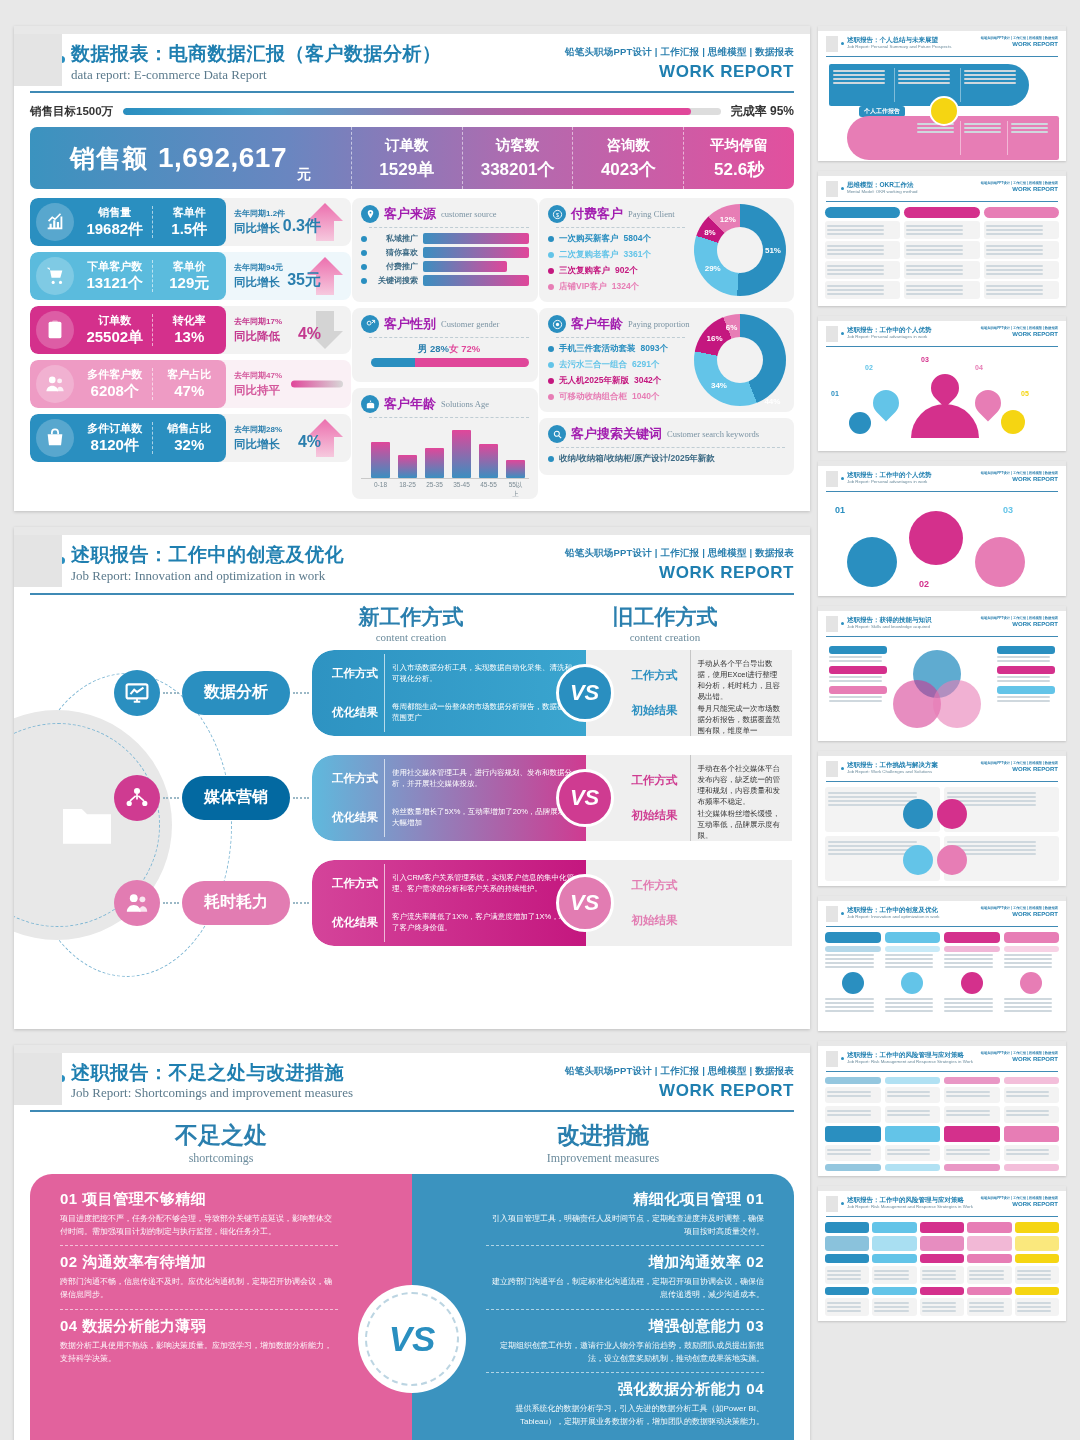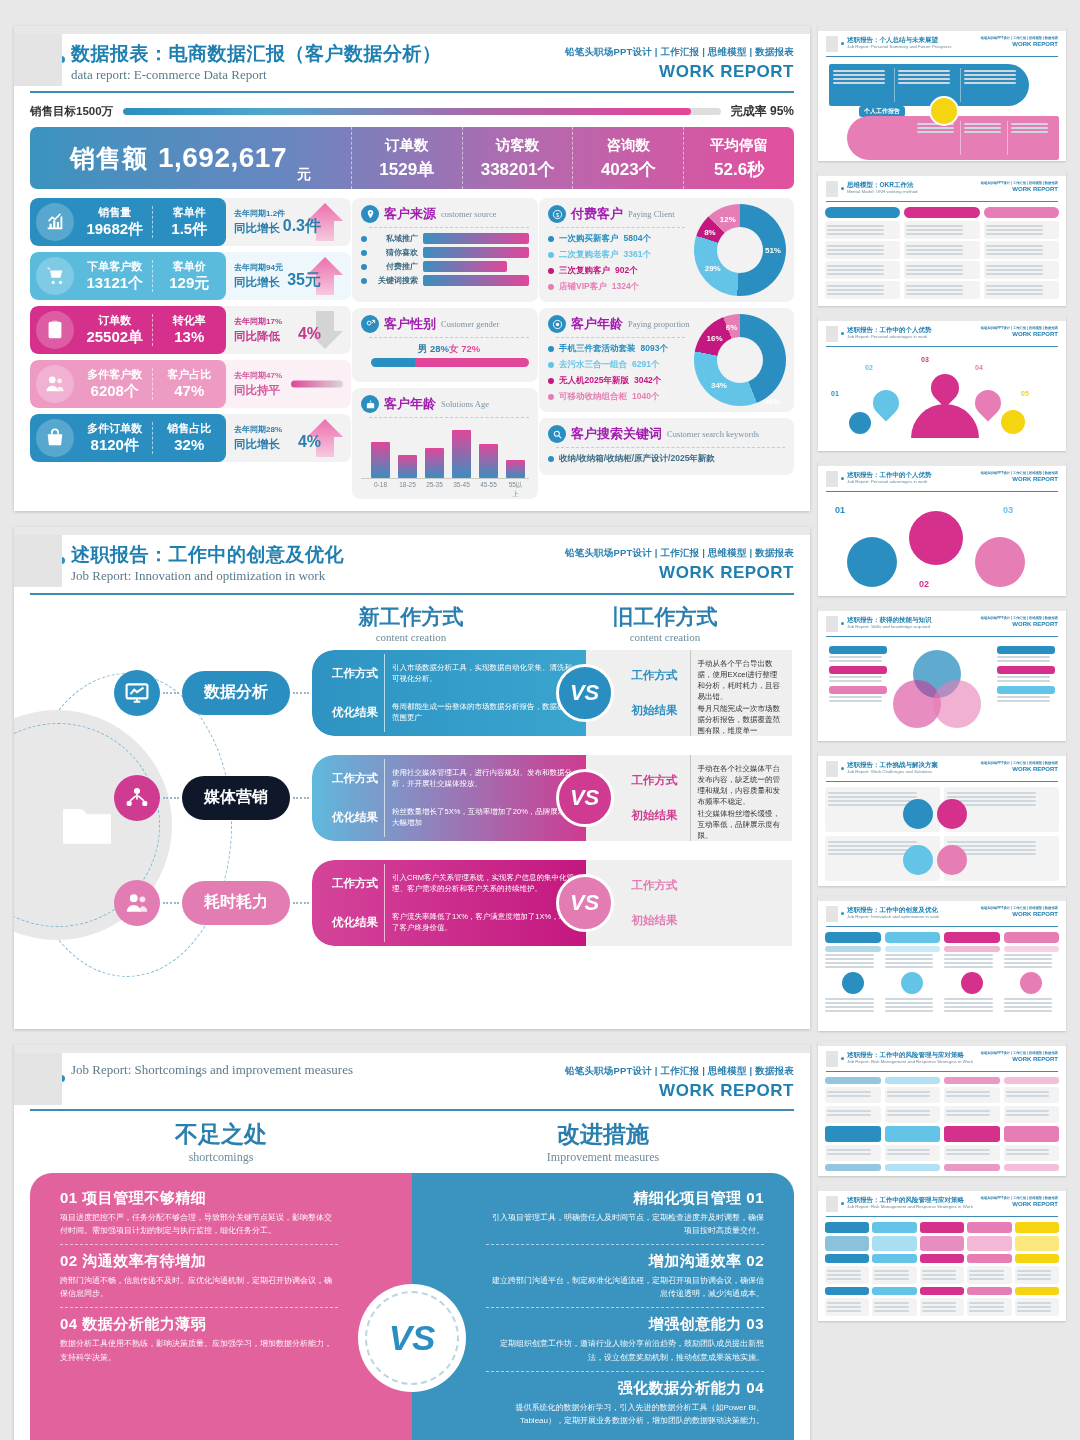--- a/index.html
+++ b/index.html
@@ -703,21 +703,21 @@
             <div class="branch" style="top: 157px;">
               <div class="br-ic" style="background:#cf3b91">
                 <svg viewBox="0 0 24 24">
                   <circle cx="12" cy="5.6" r="2.8"></circle>
                   <circle cx="4.8" cy="17" r="2.4"></circle>
                   <circle cx="19.2" cy="17" r="2.4"></circle>
                   <path d="M12 8.4v5M5.6 14.6L10.8 10M18.4 14.6L13.2 10" stroke="#fff" stroke-width="1.6" fill="none"></path>
                 </svg>
               </div>
               <div class="dots"></div>
-              <div class="br-pill" style="background:#0f172a">媒体营销</div>
+              <div class="br-pill" style="background:#0369a1">媒体营销</div>
               <div class="dots"></div>
               <div class="br-body">
                 <div class="br-new" style="background:linear-gradient(90deg,#5fb9dd,#cf3b91)">
                   <div class="labels">
                     <div>工作方式</div>
                     <div>优化结果</div>
                   </div>
                   <div class="texts">
                     <div>使用社交媒体管理工具，进行内容规划、发布和数据分析，并开展社交媒体投放。</div>
                     <div>粉丝数量增长了5X%，互动率增加了20%，品牌展示度大幅增加</div>
@@ -771,20 +771,21 @@
           </div>
       </div>
     </div>
 
     <div class="slide">
       <div class="slide-top-strip"></div>
       <div class="hdr">
         <div class="hdr-grey"></div>
         <div class="hdr-dot"></div>
         <div class="hdr-titles">
+          <div class="hdr-cn">述职报告：不足之处与改进措施</div>
           <div class="hdr-en">Job Report: Shortcomings and improvement measures</div>
         </div>
         <div class="hdr-right">
           <div class="hdr-meta">铅笔头职场PPT设计 | 工作汇报 | 思维模型 | 数据报表</div>
           <div class="hdr-wr">WORK REPORT</div>
         </div>
       </div>
       <div class="hdr-rule"></div>
 
       <div class="s3-body">

